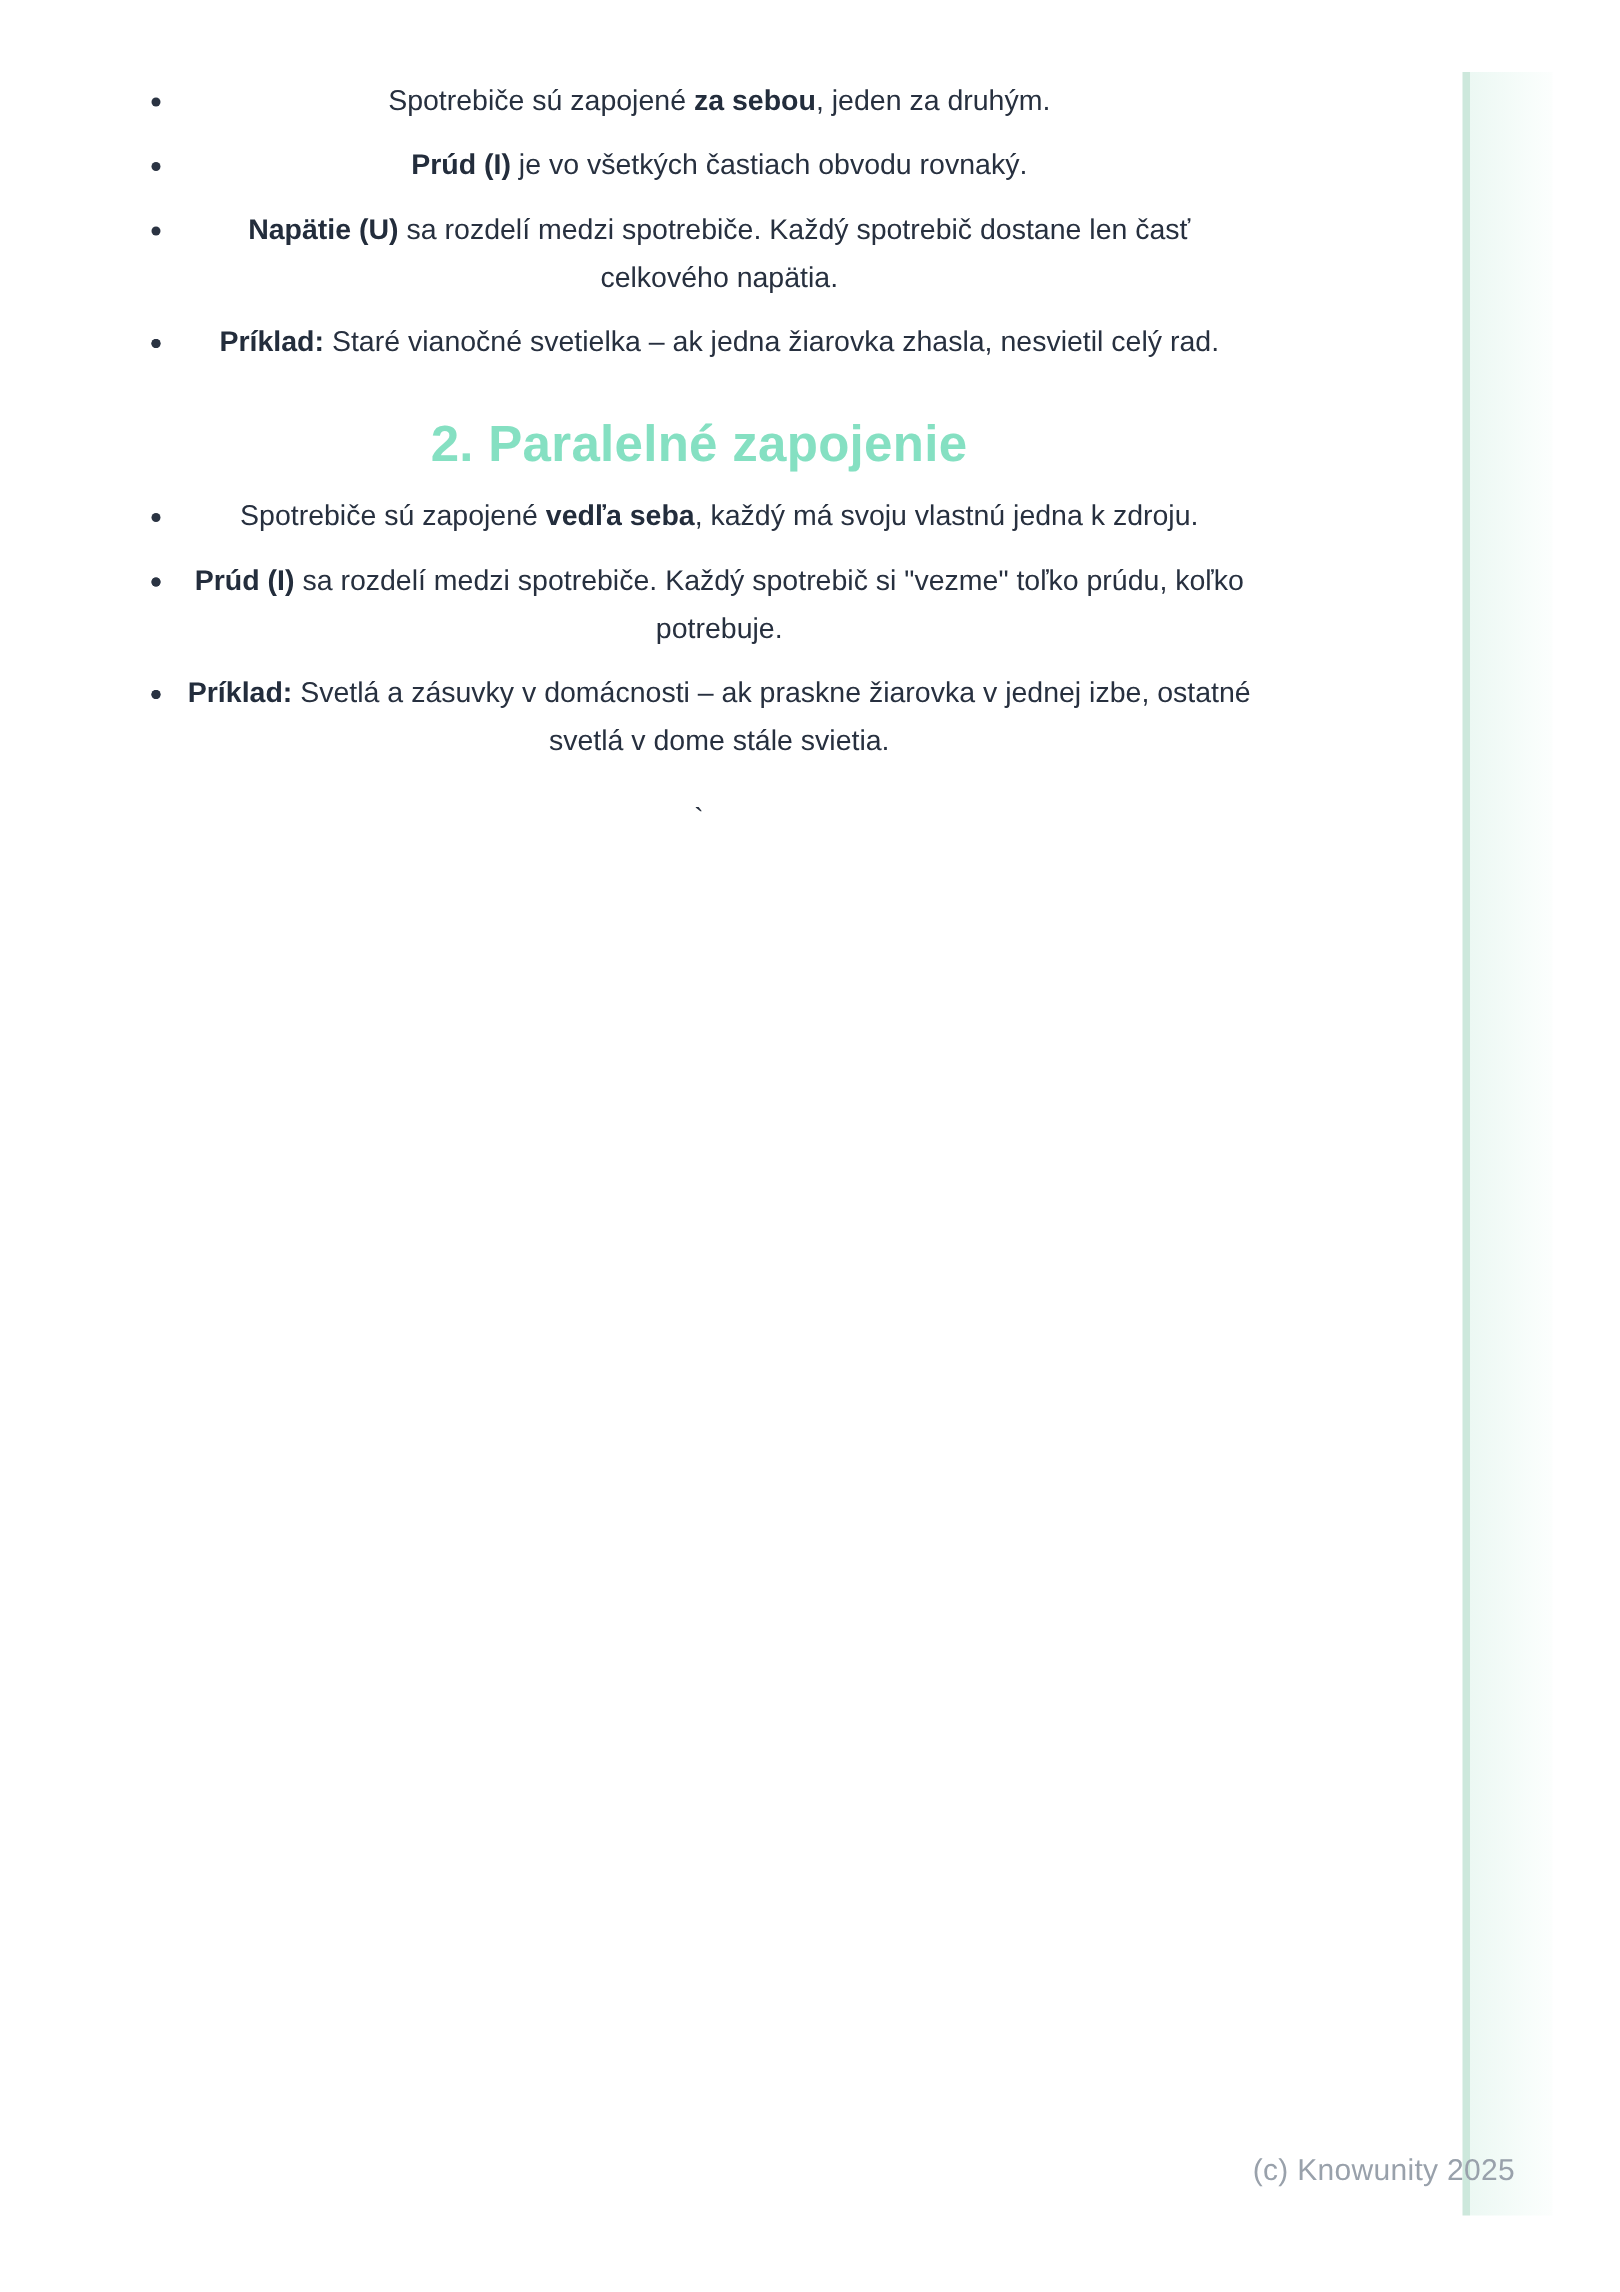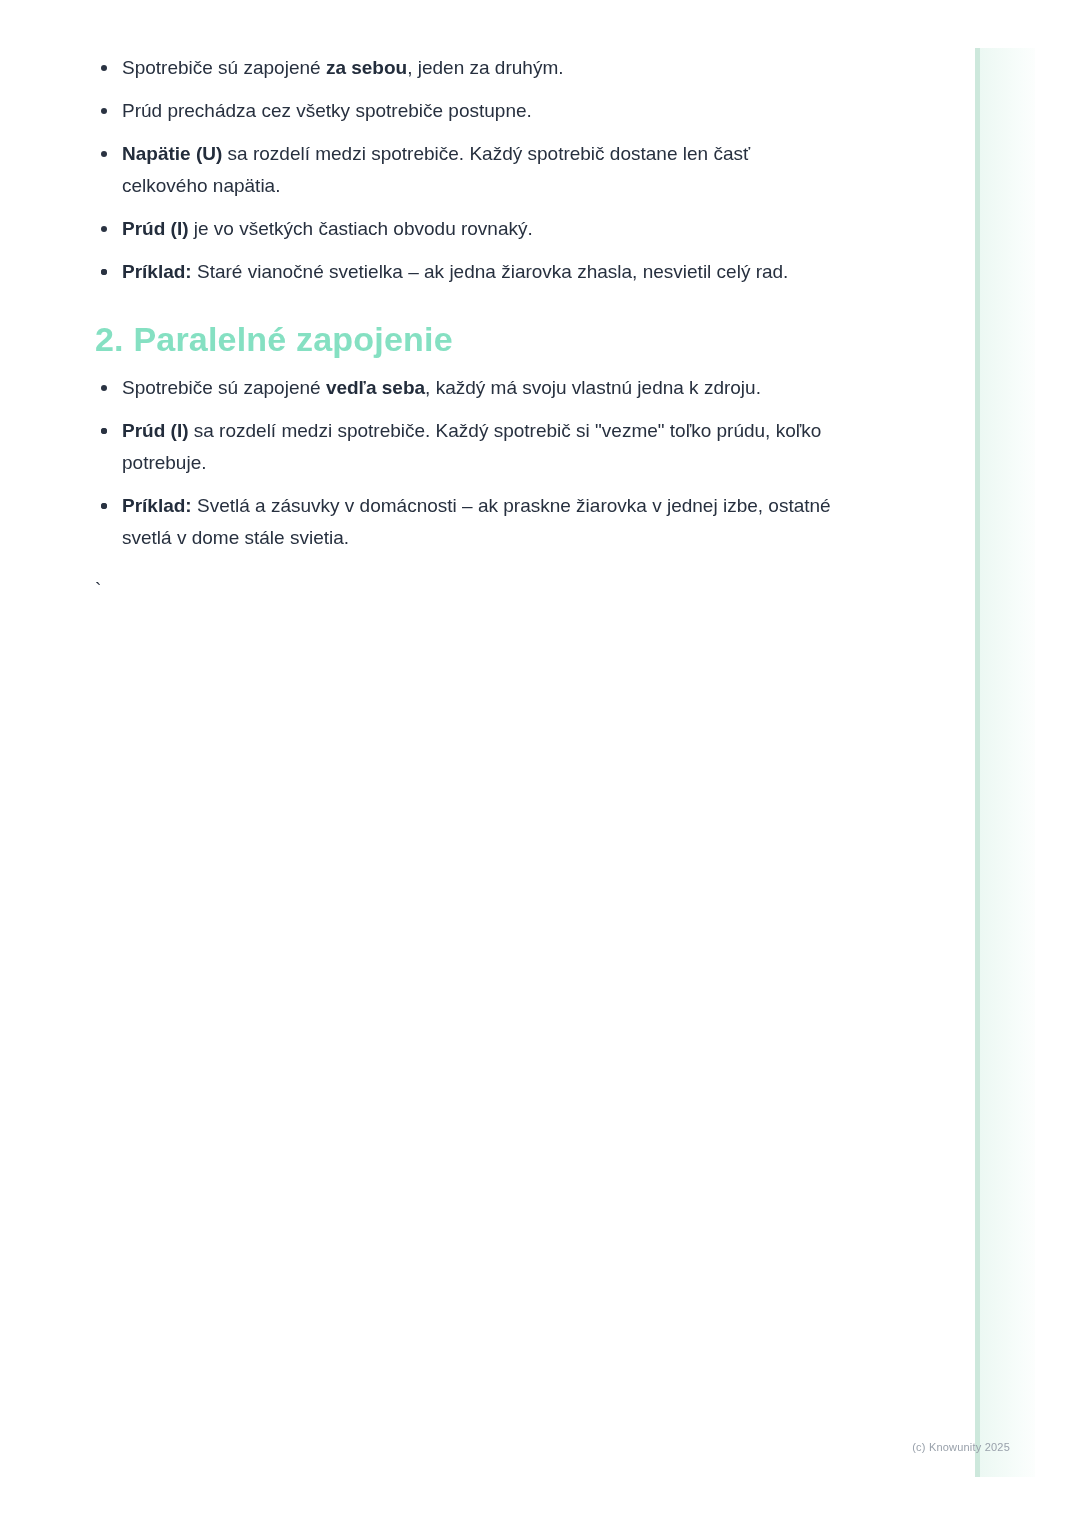--- a/index.html
+++ b/index.html
@@ -4,20 +4,21 @@
 <style>
   html, body { margin: 0; padding: 0; background: #ffffff; }
   .page {
     position: relative;
     width: 1080px;
     height: 1528px;
     background: #ffffff;
     font-family: "Liberation Sans", sans-serif;
     color: #27303f;
     overflow: hidden;
+    text-align: center;
   }
   .stripe {
     position: absolute;
     left: 975px;
     top: 48px;
     width: 60px;
     height: 1429px;
     box-sizing: border-box;
     border-left: 5px solid #cde8dc;
     background: linear-gradient(to right, #ecf8f3, #f8fdfb 75%, #fcfefd);
@@ -60,40 +61,39 @@
   }
   .stray {
     font-size: 19px;
     line-height: 32px;
     margin: 20px 0 0 0;
   }
   .footer {
     position: absolute;
     top: 1438px;
     right: 70px;
-    font-size: 11px;
+    font-size: 20px;
     line-height: 18px;
     color: #99a1ab;
     letter-spacing: 0.2px;
   }
 </style>
 </head>
 <body>
 
 <div class="page">
 
   <div class="stripe"></div>
 
   <div class="content">
 
     <ul class="blist">
         <li><span class="dot"></span><span><span>Spotrebiče sú zapojené </span><strong>za sebou</strong><span>, jeden za druhým.</span></span></li>
-        <li><span class="dot"></span><span><span>Prúd prechádza cez všetky spotrebiče postupne.</span></span></li>
+        <li><span class="dot"></span><span><strong>Prúd (I)</strong><span> je vo všetkých častiach obvodu rovnaký.</span></span></li>
         <li><span class="dot"></span><span><strong>Napätie (U)</strong><span> sa rozdelí medzi spotrebiče. Každý spotrebič dostane len časť celkového napätia.</span></span></li>
-        <li><span class="dot"></span><span><strong>Prúd (I)</strong><span> je vo všetkých častiach obvodu rovnaký.</span></span></li>
         <li><span class="dot"></span></li>
         <li><span class="dot"></span><span><strong>Príklad:</strong><span> Staré vianočné svetielka – ak jedna žiarovka zhasla, nesvietil celý rad.</span></span></li>
       </ul>
 
     <h2 class="heading">2. Paralelné zapojenie</h2>
 
     <ul class="blist">
         <li><span class="dot"></span><span><span>Spotrebiče sú zapojené </span><strong>vedľa seba</strong><span>, každý má svoju vlastnú jedna k zdroju.</span></span></li>
         <li><span class="dot"></span></li>
         <li><span class="dot"></span><span><strong>Prúd (I)</strong><span> sa rozdelí medzi spotrebiče. Každý spotrebič si "vezme" toľko prúdu, koľko potrebuje.</span></span></li>

